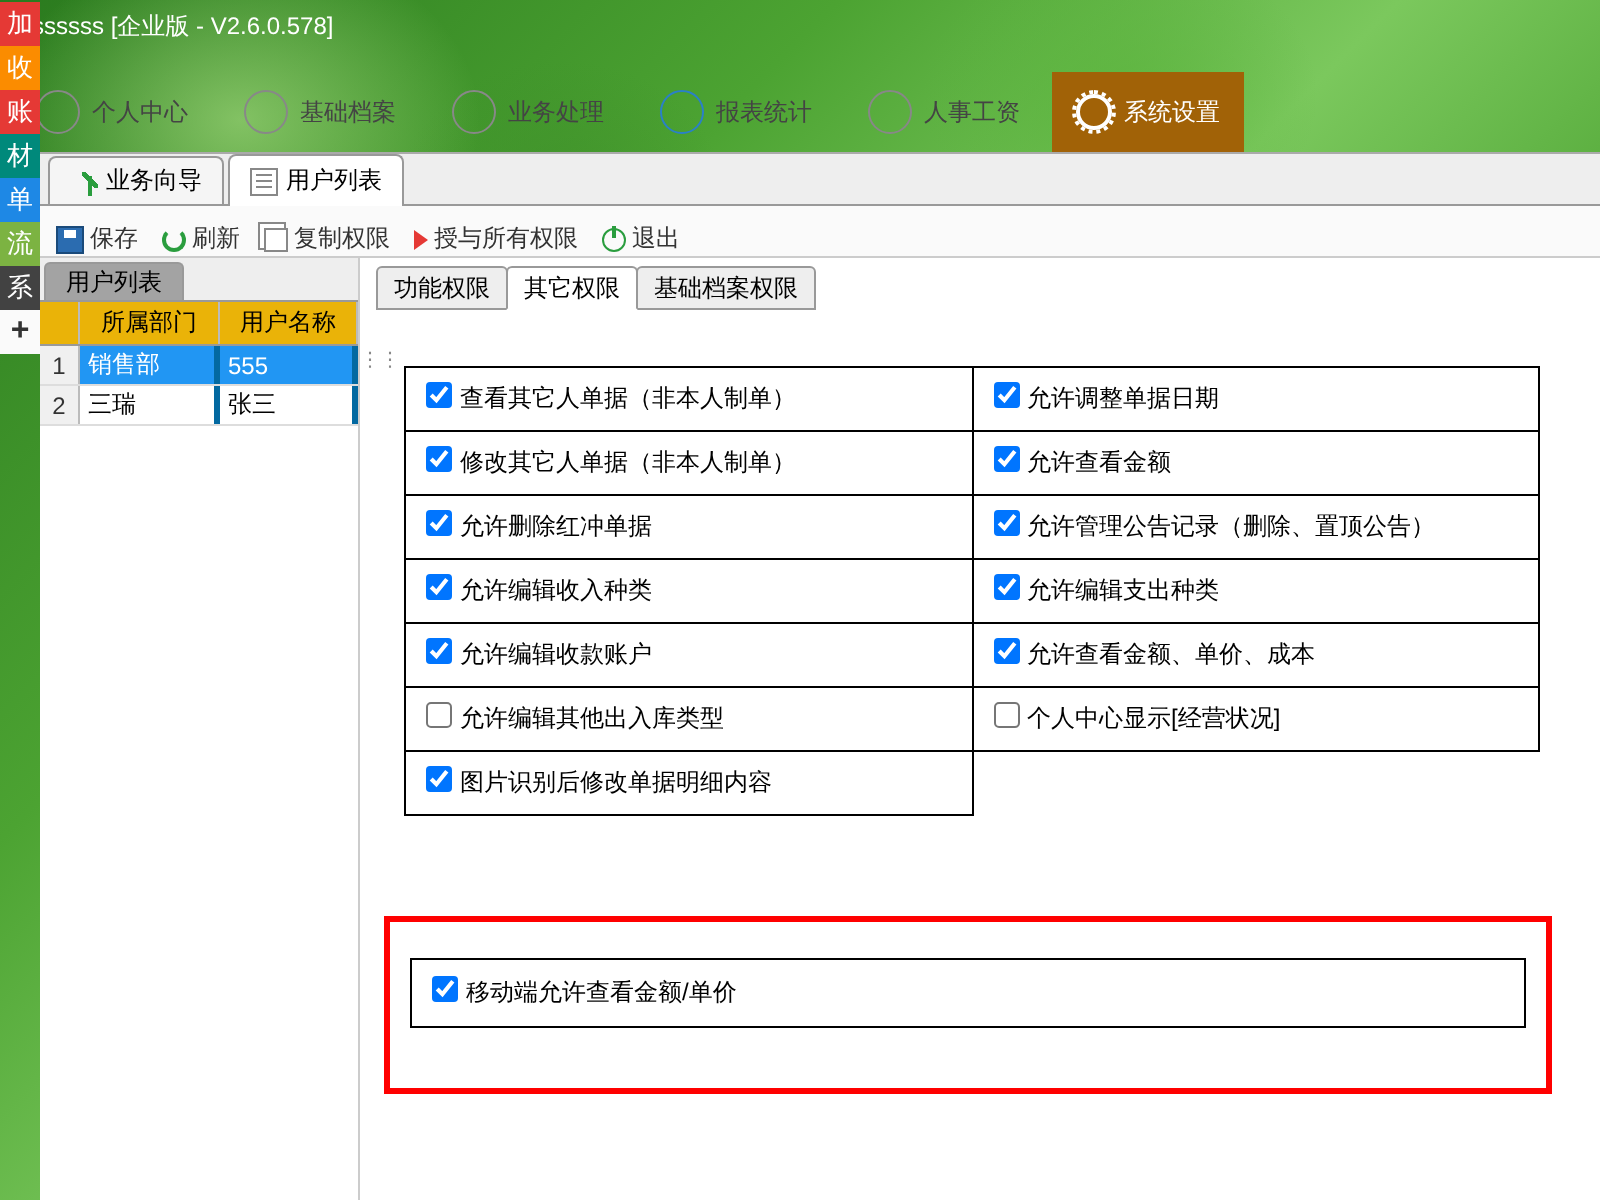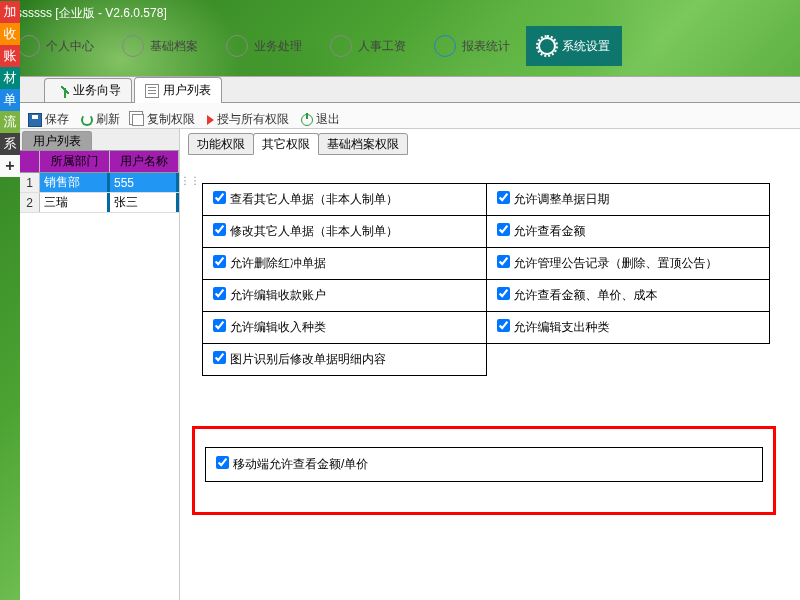--- a/index.html
+++ b/index.html
@@ -1,50 +1,50 @@
 <!DOCTYPE html>
 <html><head>
 <meta charset="utf-8">
 <style>
 *{box-sizing:border-box;margin:0;padding:0;font-family:"Microsoft YaHei",Arial,sans-serif;font-size:12px}
 body{width:800px;height:600px;overflow:hidden;position:relative;background:linear-gradient(135deg,#2a7a1e 0%,#4ca332 30%,#7bc85d 50%,#4ca332 70%,#2a7a1e 100%)}
 .leaf-bg{position:absolute;inset:0;background:radial-gradient(ellipse 200px 150px at 15% 10%,rgba(180,230,140,0.6),transparent 60%),radial-gradient(ellipse 180px 140px at 70% 8%,rgba(90,180,60,0.7),transparent 55%),radial-gradient(ellipse 160px 120px at 35% 15%,rgba(60,140,40,0.5),transparent 50%)}
 .titlebar{position:relative;height:26px;line-height:26px;padding-left:10px;color:#fff}
-.topnav{position:relative;height:50px;display:flex;align-items:flex-start;gap:4px;padding:0 6px}
+.topnav{position:relative;height:50px;display:flex;align-items:flex-end;gap:4px;padding:0 6px}
 .nav-btn{display:flex;align-items:center;gap:6px;padding:0 12px;height:40px;color:#444;cursor:pointer}
-.nav-btn.active{background:#0f766e;color:#fff}
+.nav-btn.active{background:#a16207;color:#fff}
 .circ{width:22px;height:22px;border:1.5px solid #888;border-radius:50%;display:inline-block;position:relative}
 .circ.blue{border-color:#2a80c8}
 .gear{width:18px;height:18px;border:2px solid #fff;border-radius:50%;position:relative;display:inline-block}
 .gear:before{content:"";position:absolute;inset:-4px;border:2px dotted #fff;border-radius:50%}
 .workarea{position:relative;background:#fff;margin-left:20px;height:524px;border-top:1px solid #aaa}
 .sidetabs{position:absolute;left:-20px;top:-76px;width:20px}
 .sidetab{width:20px;height:22px;color:#fff;display:flex;align-items:center;justify-content:center;cursor:pointer;font-size:13px}
 .st-r{background:#e53935}.st-o{background:#fb8c00}.st-t{background:#00897b}.st-b{background:#1e88e5}.st-g{background:#7cb342}.st-d{background:#424242}.st-w{background:#fafafa;color:#333;font-size:16px;font-weight:bold}
-.doctabs{height:26px;display:flex;align-items:flex-end;padding-left:24px;gap:2px;border-bottom:1px solid #999;background:#eee}
+.doctabs{height:26px;display:flex;align-items:flex-end;padding-left:4px;gap:2px;border-bottom:1px solid #999;background:#eee}
 .doctab{height:24px;display:flex;align-items:center;gap:4px;padding:0 10px;border:1px solid #999;border-bottom:none;background:#f5f5f5;border-radius:4px 4px 0 0;cursor:pointer}
 .doctab.active{background:#fff;height:26px;margin-bottom:-1px}
 .ico{width:14px;height:14px;display:inline-block}
 .ico-arrow{background:linear-gradient(45deg,transparent 40%,#2a9d3e 40% 60%,transparent 60%),linear-gradient(#2a9d3e,#2a9d3e);background-size:8px 8px,2px 10px;background-position:6px 2px,9px 4px;background-repeat:no-repeat}
 .ico-doc{background:#fff;border:1px solid #888;position:relative}
 .ico-doc:after{content:"";position:absolute;top:2px;left:2px;right:2px;height:1px;background:#888;box-shadow:0 3px 0 #888,0 6px 0 #888}
 .toolbar{height:26px;display:flex;align-items:flex-end;gap:12px;padding:0 8px;border-bottom:1px solid #ccc;background:#fafafa}
 .tbtn{display:flex;align-items:center;gap:3px;cursor:pointer;color:#333}
 .ico-save{width:14px;height:14px;background:#2b6cb0;border:1px solid #1a4a7a;position:relative}
 .ico-save:after{content:"";position:absolute;top:1px;left:3px;width:6px;height:4px;background:#fff}
 .ico-ref{width:12px;height:12px;border:2px solid #2a9d3e;border-radius:50%;border-top-color:transparent}
 .ico-copy{width:12px;height:12px;border:1px solid #888;background:#fff;box-shadow:-2px -2px 0 #fff,-2px -2px 0 1px #888}
 .ico-grant{width:0;height:0;border-left:7px solid #e53935;border-top:5px solid transparent;border-bottom:5px solid transparent}
 .ico-exit{width:12px;height:12px;border:1.5px solid #2a9d3e;border-radius:50%;position:relative}
 .ico-exit:after{content:"";position:absolute;left:4px;top:-2px;width:2px;height:6px;background:#2a9d3e}
 .content{display:flex;height:calc(100% - 52px)}
 .leftpane{width:160px;border-right:1px solid #ccc;display:flex;flex-direction:column}
 .subtab-row{height:22px;display:flex;border-bottom:1px solid #999;background:#eee}
 .subtab{padding:0 10px;border:1px solid #999;border-bottom:none;background:#a3a3a3;display:flex;align-items:center;border-radius:3px 3px 0 0;margin-top:2px;margin-left:2px}
-.grid-head{display:flex;height:22px;background:#a21caf;border-bottom:1px solid #999}
+.grid-head{display:flex;height:22px;background:#eab308;border-bottom:1px solid #999}
 .gh{border-right:1px solid #bbb;display:flex;align-items:center;justify-content:center}
 .gh0{width:20px}.gh1{width:70px}.gh2{flex:1}
 .grid-row{display:flex;height:20px;border-bottom:1px solid #ddd;cursor:pointer}
 .grid-row.sel{background:#2196f3;color:#fff}
 .gc{border-right:3px solid #0369a1;padding:0 4px;display:flex;align-items:center}
 .gc0{width:20px;justify-content:center;background:#f0f0f0;color:#333;border-right:1px solid #bbb}
 .gc1{width:70px}.gc2{flex:1}
 .rightpane{flex:1;position:relative;padding:4px 12px 0 4px}
 .rtabs{height:22px;display:flex;gap:0;margin-left:4px}
 .rtab{padding:0 8px;border:1px solid #999;background:#eee;display:flex;align-items:center;border-radius:3px 3px 0 0;cursor:pointer;margin-right:-1px}
@@ -71,26 +71,26 @@
     </div>
   <div class="nav-btn">
       <span class="circ"></span>
       <span>基础档案</span>
     </div>
   <div class="nav-btn">
       <span class="circ"></span>
       <span>业务处理</span>
     </div>
   <div class="nav-btn">
-      <span class="circ"></span>
-      <span>人事工资</span>
-    </div>
-  <div class="nav-btn">
       <span class="circ blue"></span>
       <span>报表统计</span>
+    </div>
+  <div class="nav-btn">
+      <span class="circ"></span>
+      <span>人事工资</span>
     </div>
   <div class="nav-btn active">
       <span class="gear"></span>
       <span>系统设置</span>
     </div>
 </div>
 
 <div class="workarea">
   <div class="sidetabs">
     <div class="sidetab st-r">加</div>
@@ -208,41 +208,55 @@
                   <label class="chk">
                     <input type="checkbox" checked="" style="">
                     <span>允许管理公告记录（删除、置顶公告）</span>
                   </label>
                 </td>
           </tr>
           <tr>
             <td>
                   <label class="chk">
                     <input type="checkbox" checked="" style="">
+                    <span>允许编辑收入种类</span>
+                  </label>
+                </td>
+            <td>
+                  <label class="chk">
+                    <input type="checkbox" checked="" style="">
+                    <span>允许编辑支出种类</span>
+                  </label>
+                </td>
+          </tr>
+          <tr>
+            <td>
+                  <label class="chk">
+                    <input type="checkbox" checked="" style="">
                     <span>允许编辑收款账户</span>
                   </label>
                 </td>
             <td>
                   <label class="chk">
                     <input type="checkbox" checked="" style="">
                     <span>允许查看金额、单价、成本</span>
                   </label>
                 </td>
           </tr>
           <tr>
             <td>
                   <label class="chk">
-                    <input type="checkbox" checked="" style="">
-                    <span>允许编辑收入种类</span>
-                  </label>
-                </td>
-            <td>
-                  <label class="chk">
-                    <input type="checkbox" checked="" style="">
-                    <span>允许编辑支出种类</span>
+                    <input type="checkbox" style="">
+                    <span>允许编辑其他出入库类型</span>
+                  </label>
+                </td>
+            <td>
+                  <label class="chk">
+                    <input type="checkbox" style="">
+                    <span>个人中心显示[经营状况]</span>
                   </label>
                 </td>
           </tr>
           <tr>
             <td colspan="1">
                   <label class="chk">
                     <input type="checkbox" checked="" style="">
                     <span>图片识别后修改单据明细内容</span>
                   </label>
                 </td>

